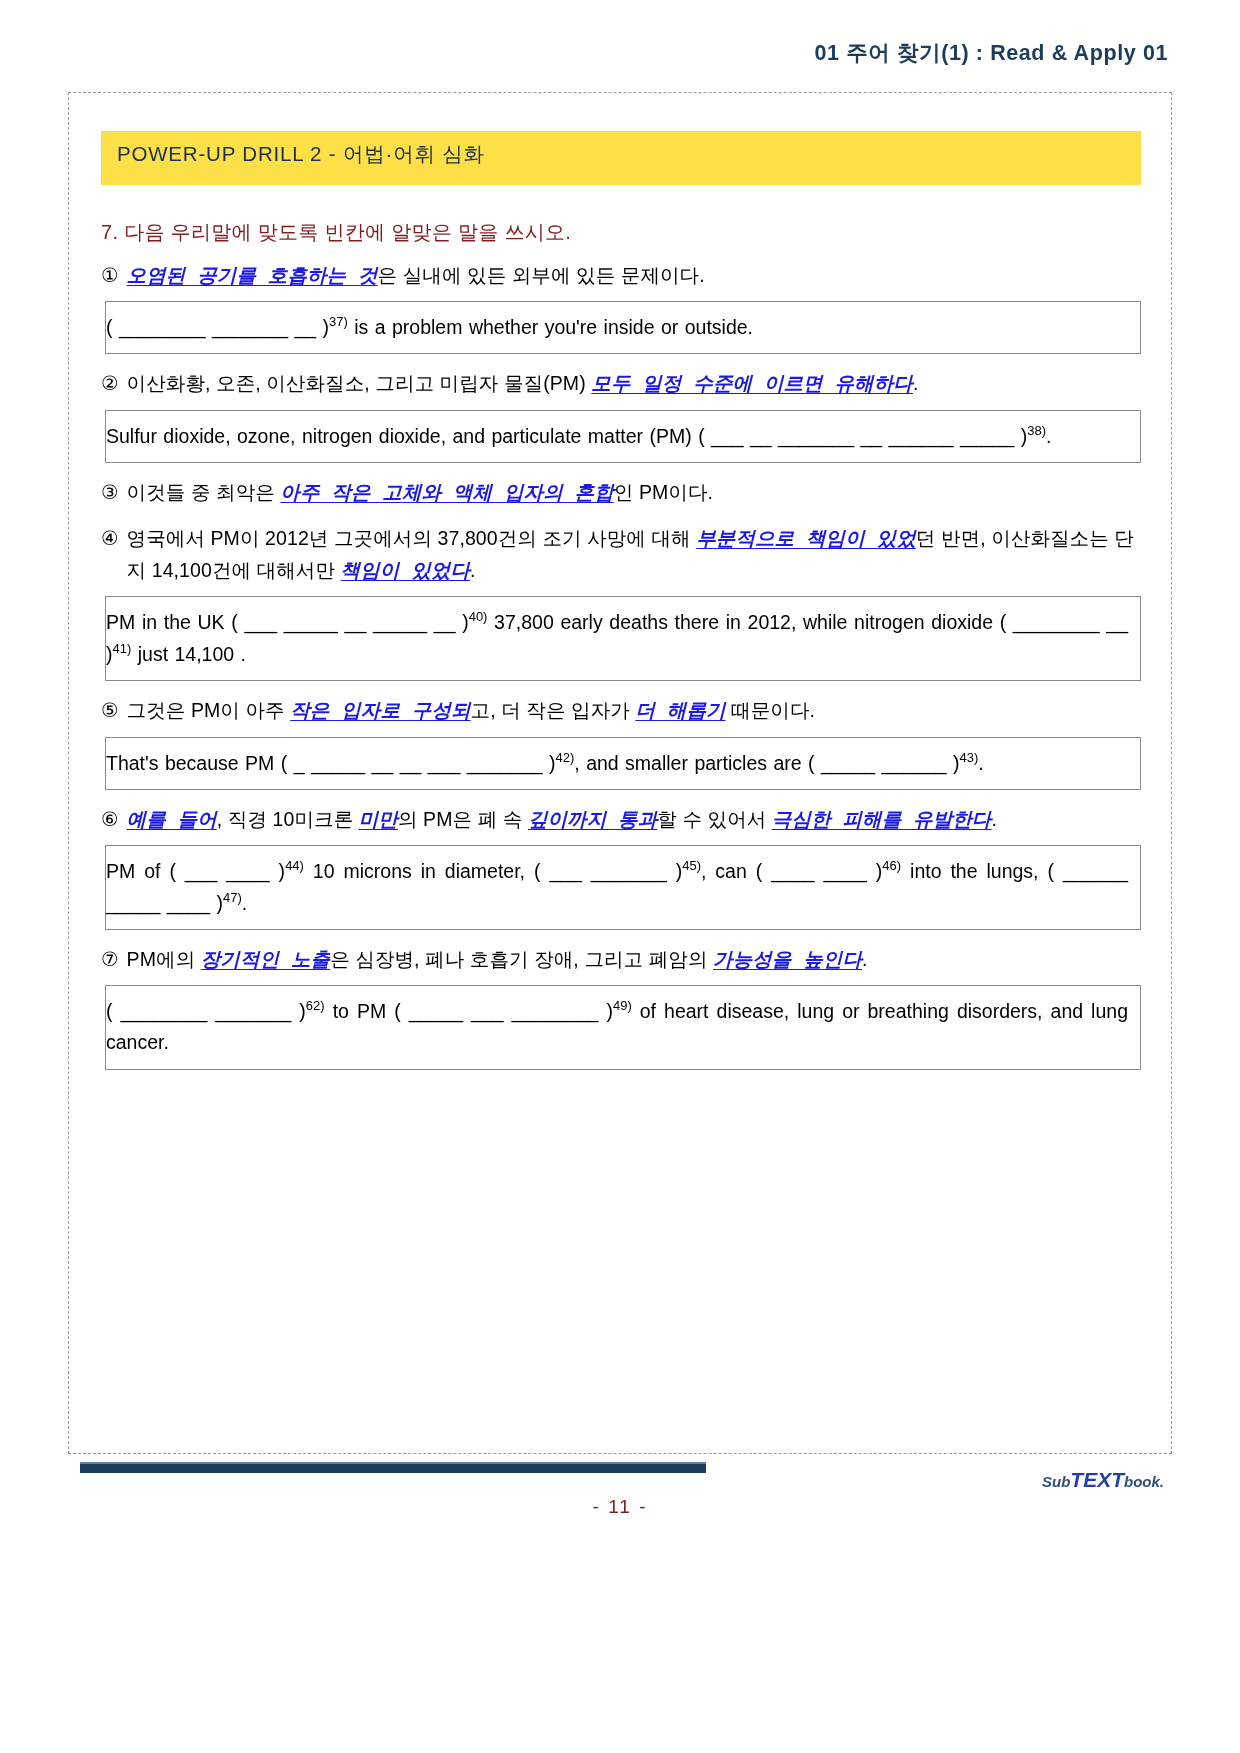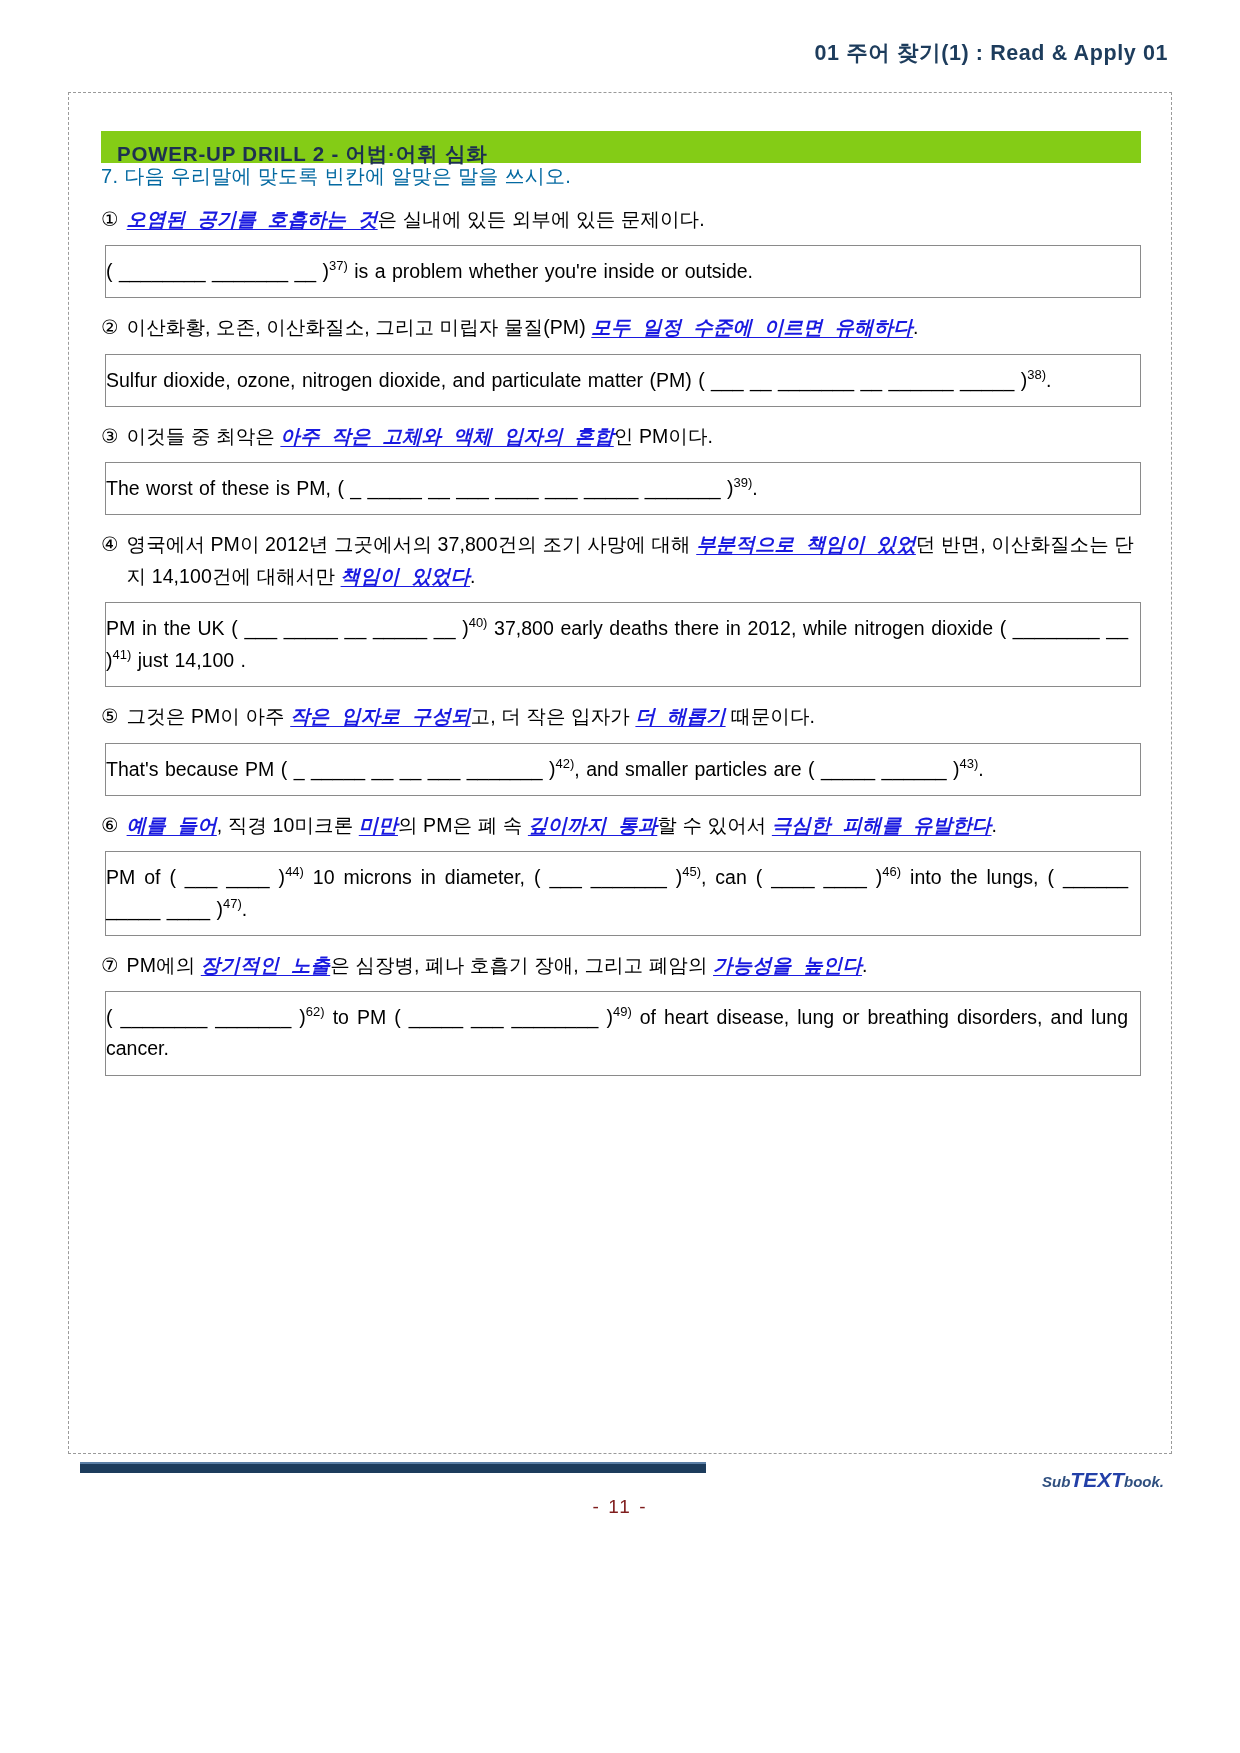--- a/index.html
+++ b/index.html
@@ -41,35 +41,36 @@
 
   .inner {
     position: absolute;
     left: 32px;
     top: 38px;
     width: 1040px;
   }
 
   
   .drill-banner {
-    background: #84cc16;
-    height: 32px;
+    background: #fde047;
+    height: 54px;
     line-height: 46px;
     padding-left: 16px;
     font-size: 20.5px;
-    font-weight: bold;
+    font-weight: normal;
     color: #1d3050;
     letter-spacing: 0.8px;
     box-sizing: border-box;
   }
 
   
   .question-stem {
+    margin-top: 34px;
     font-size: 20px;
-    color: #0369a1;
+    color: #7f1d1d;
     letter-spacing: 0.3px;
   }
 
   
   .item {
     margin-top: 14px;
   }
   .item-prompt {
     font-size: 19.5px;
     line-height: 1.55;
@@ -177,21 +178,20 @@
         <span class="item-korean"><span>이산화황, 오존, 이산화질소, 그리고 미립자 물질(PM) </span><span class="hl">모두 일정 수준에 이르면 유해하다</span><span>.</span></span>
       </div>
       <div class="answer-box">Sulfur dioxide, ozone, nitrogen dioxide, and particulate matter (PM) ( ___ __ _______ __ ______ _____ )<sup>38)</sup>.</div>
     </div>
 
     <div class="item">
       <div class="item-prompt">
         <span class="item-marker">③</span>
         <span class="item-korean"><span>이것들 중 최악은 </span><span class="hl">아주 작은 고체와 액체 입자의 혼합</span><span>인 PM이다.</span></span>
       </div>
-      <div class="answer-box">The worst of these is PM, ( _ _____ __ ___ ____ ___ _____ _______ )<sup>39)</sup>.</div>
     </div>
 
     <div class="item">
       <div class="item-prompt">
         <span class="item-marker">④</span>
         <span class="item-korean"><span>영국에서 PM이 2012년 그곳에서의 37,800건의 조기 사망에 대해 </span><span class="hl">부분적으로 책임이 있었</span><span>던 반면, 이산화질소는 단지 14,100건에 대해서만 </span><span class="hl">책임이 있었다</span><span>.</span></span>
       </div>
       <div class="answer-box">PM in the UK ( ___ _____ __ _____ __ )<sup>40)</sup> 37,800 early deaths there in 2012, while nitrogen dioxide ( ________ __ )<sup>41)</sup> just 14,100 .</div>
     </div>
 

